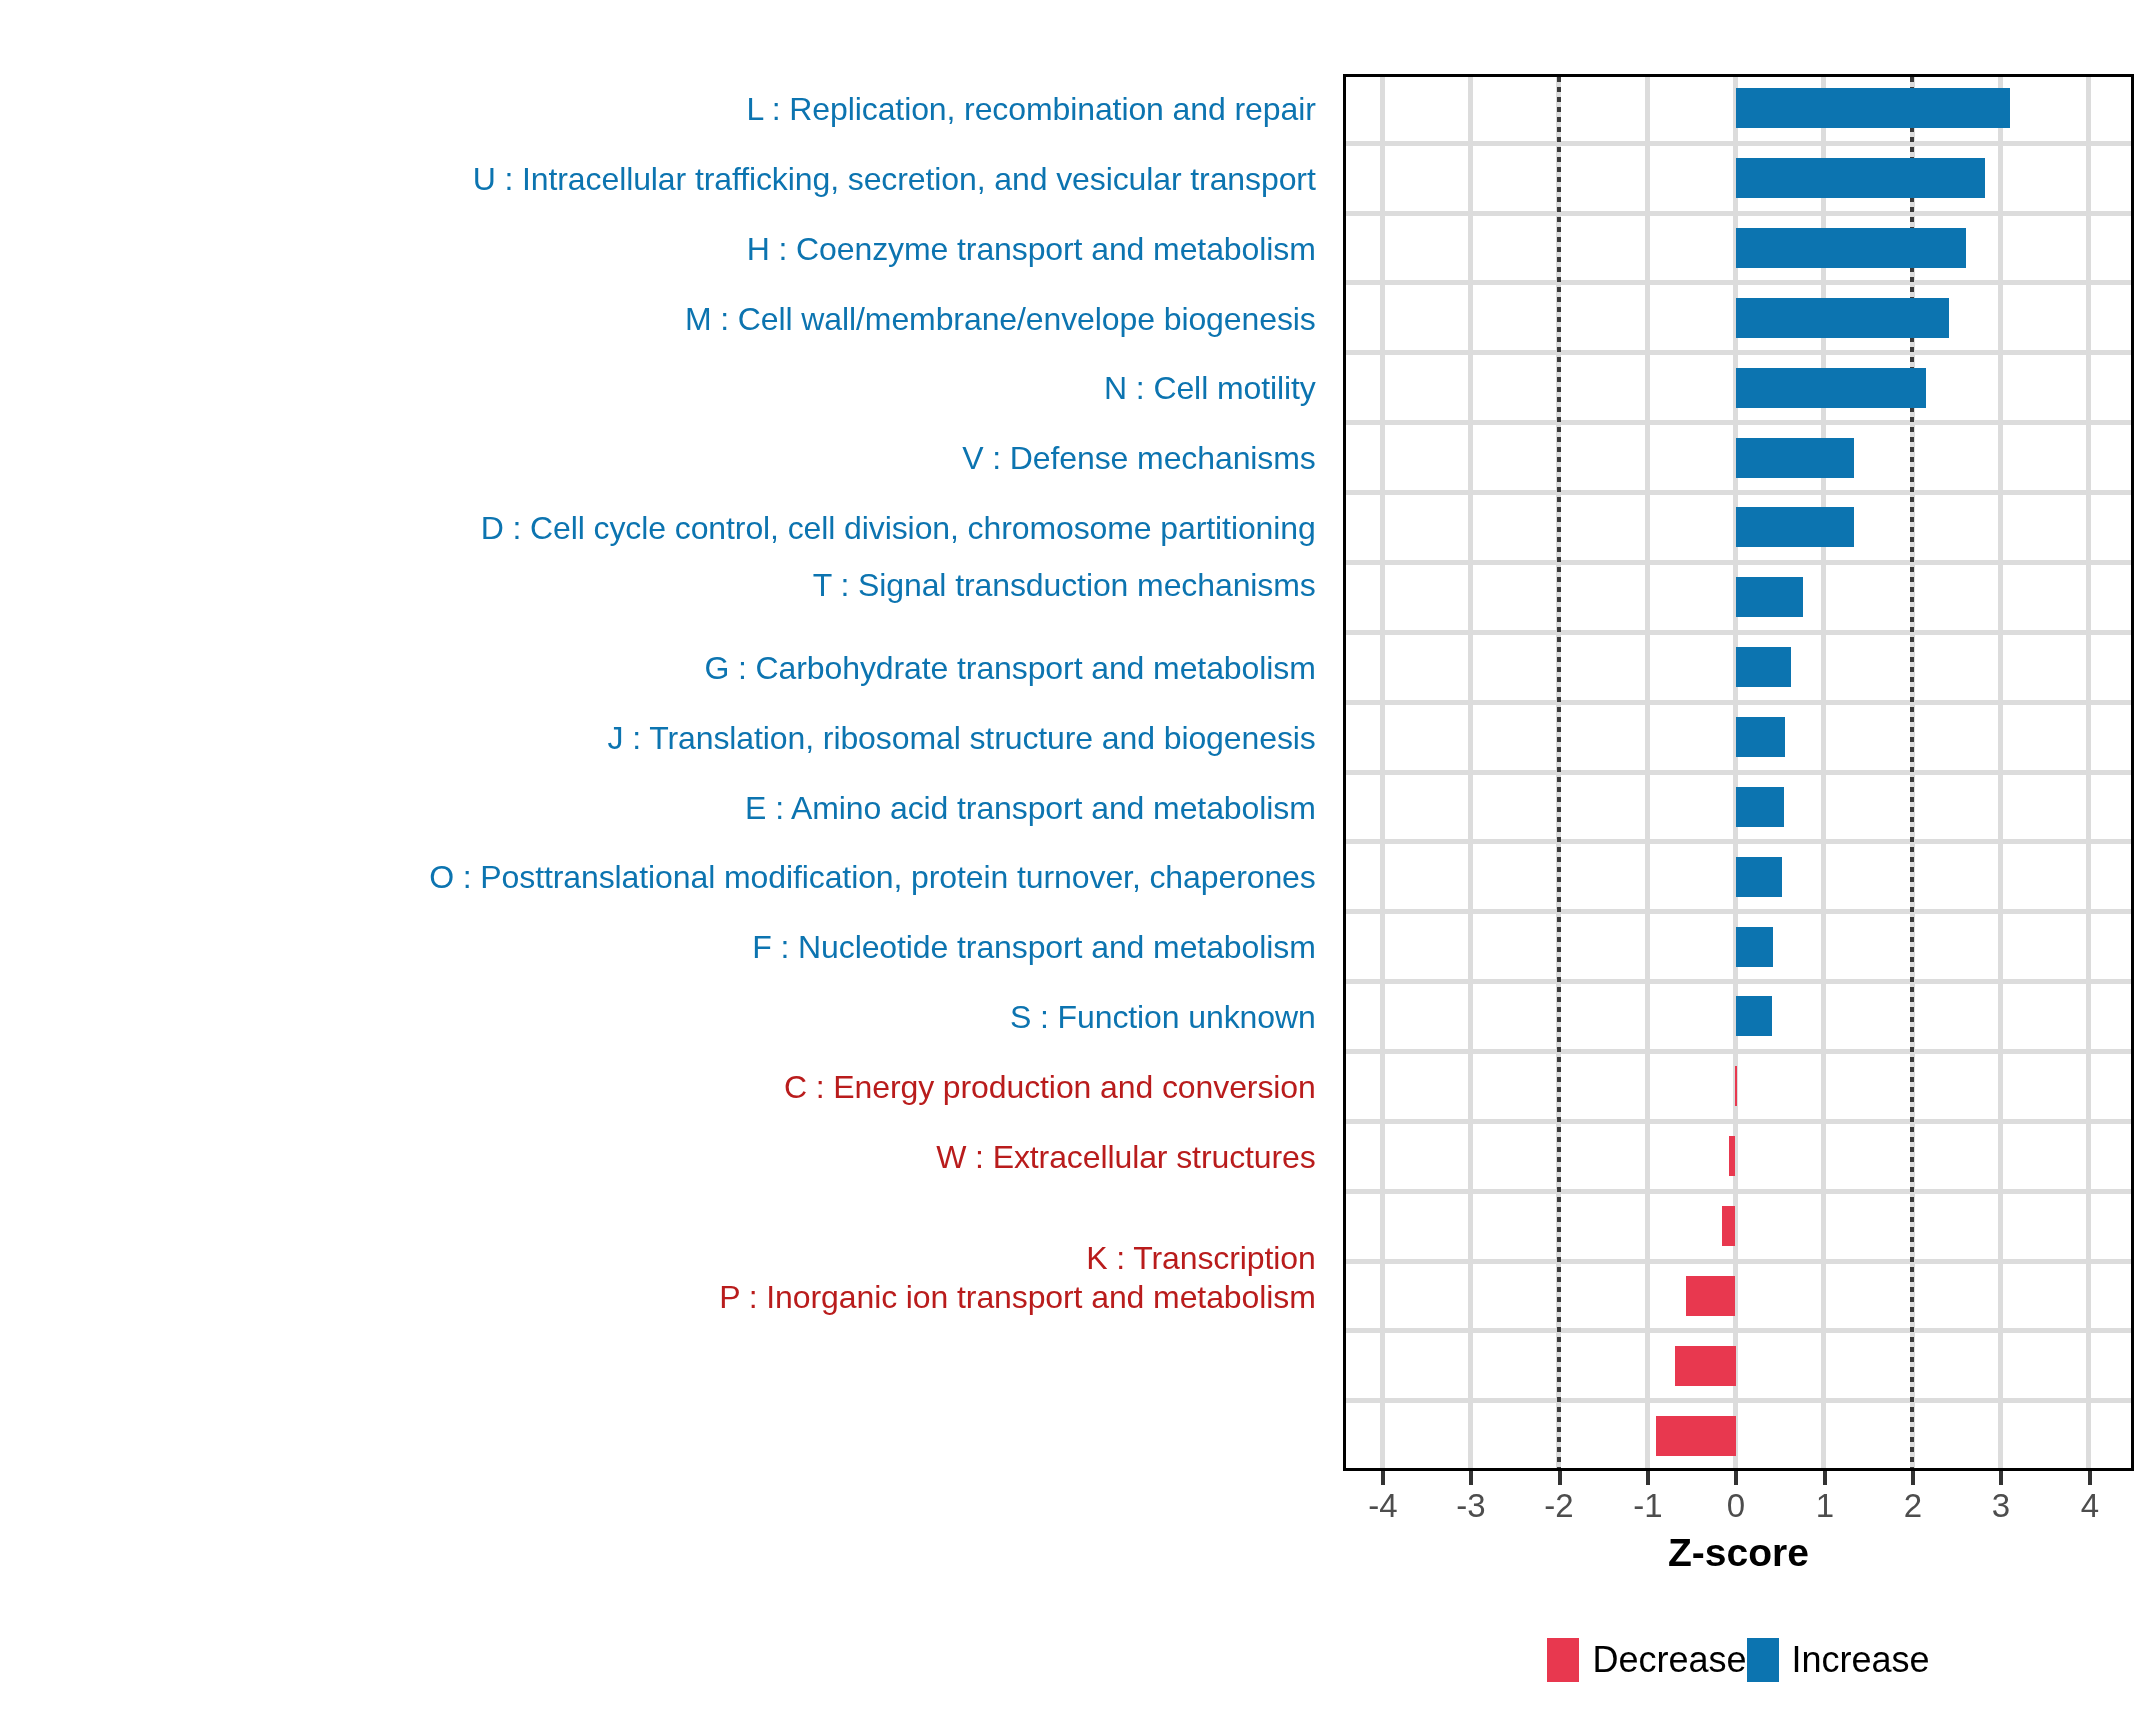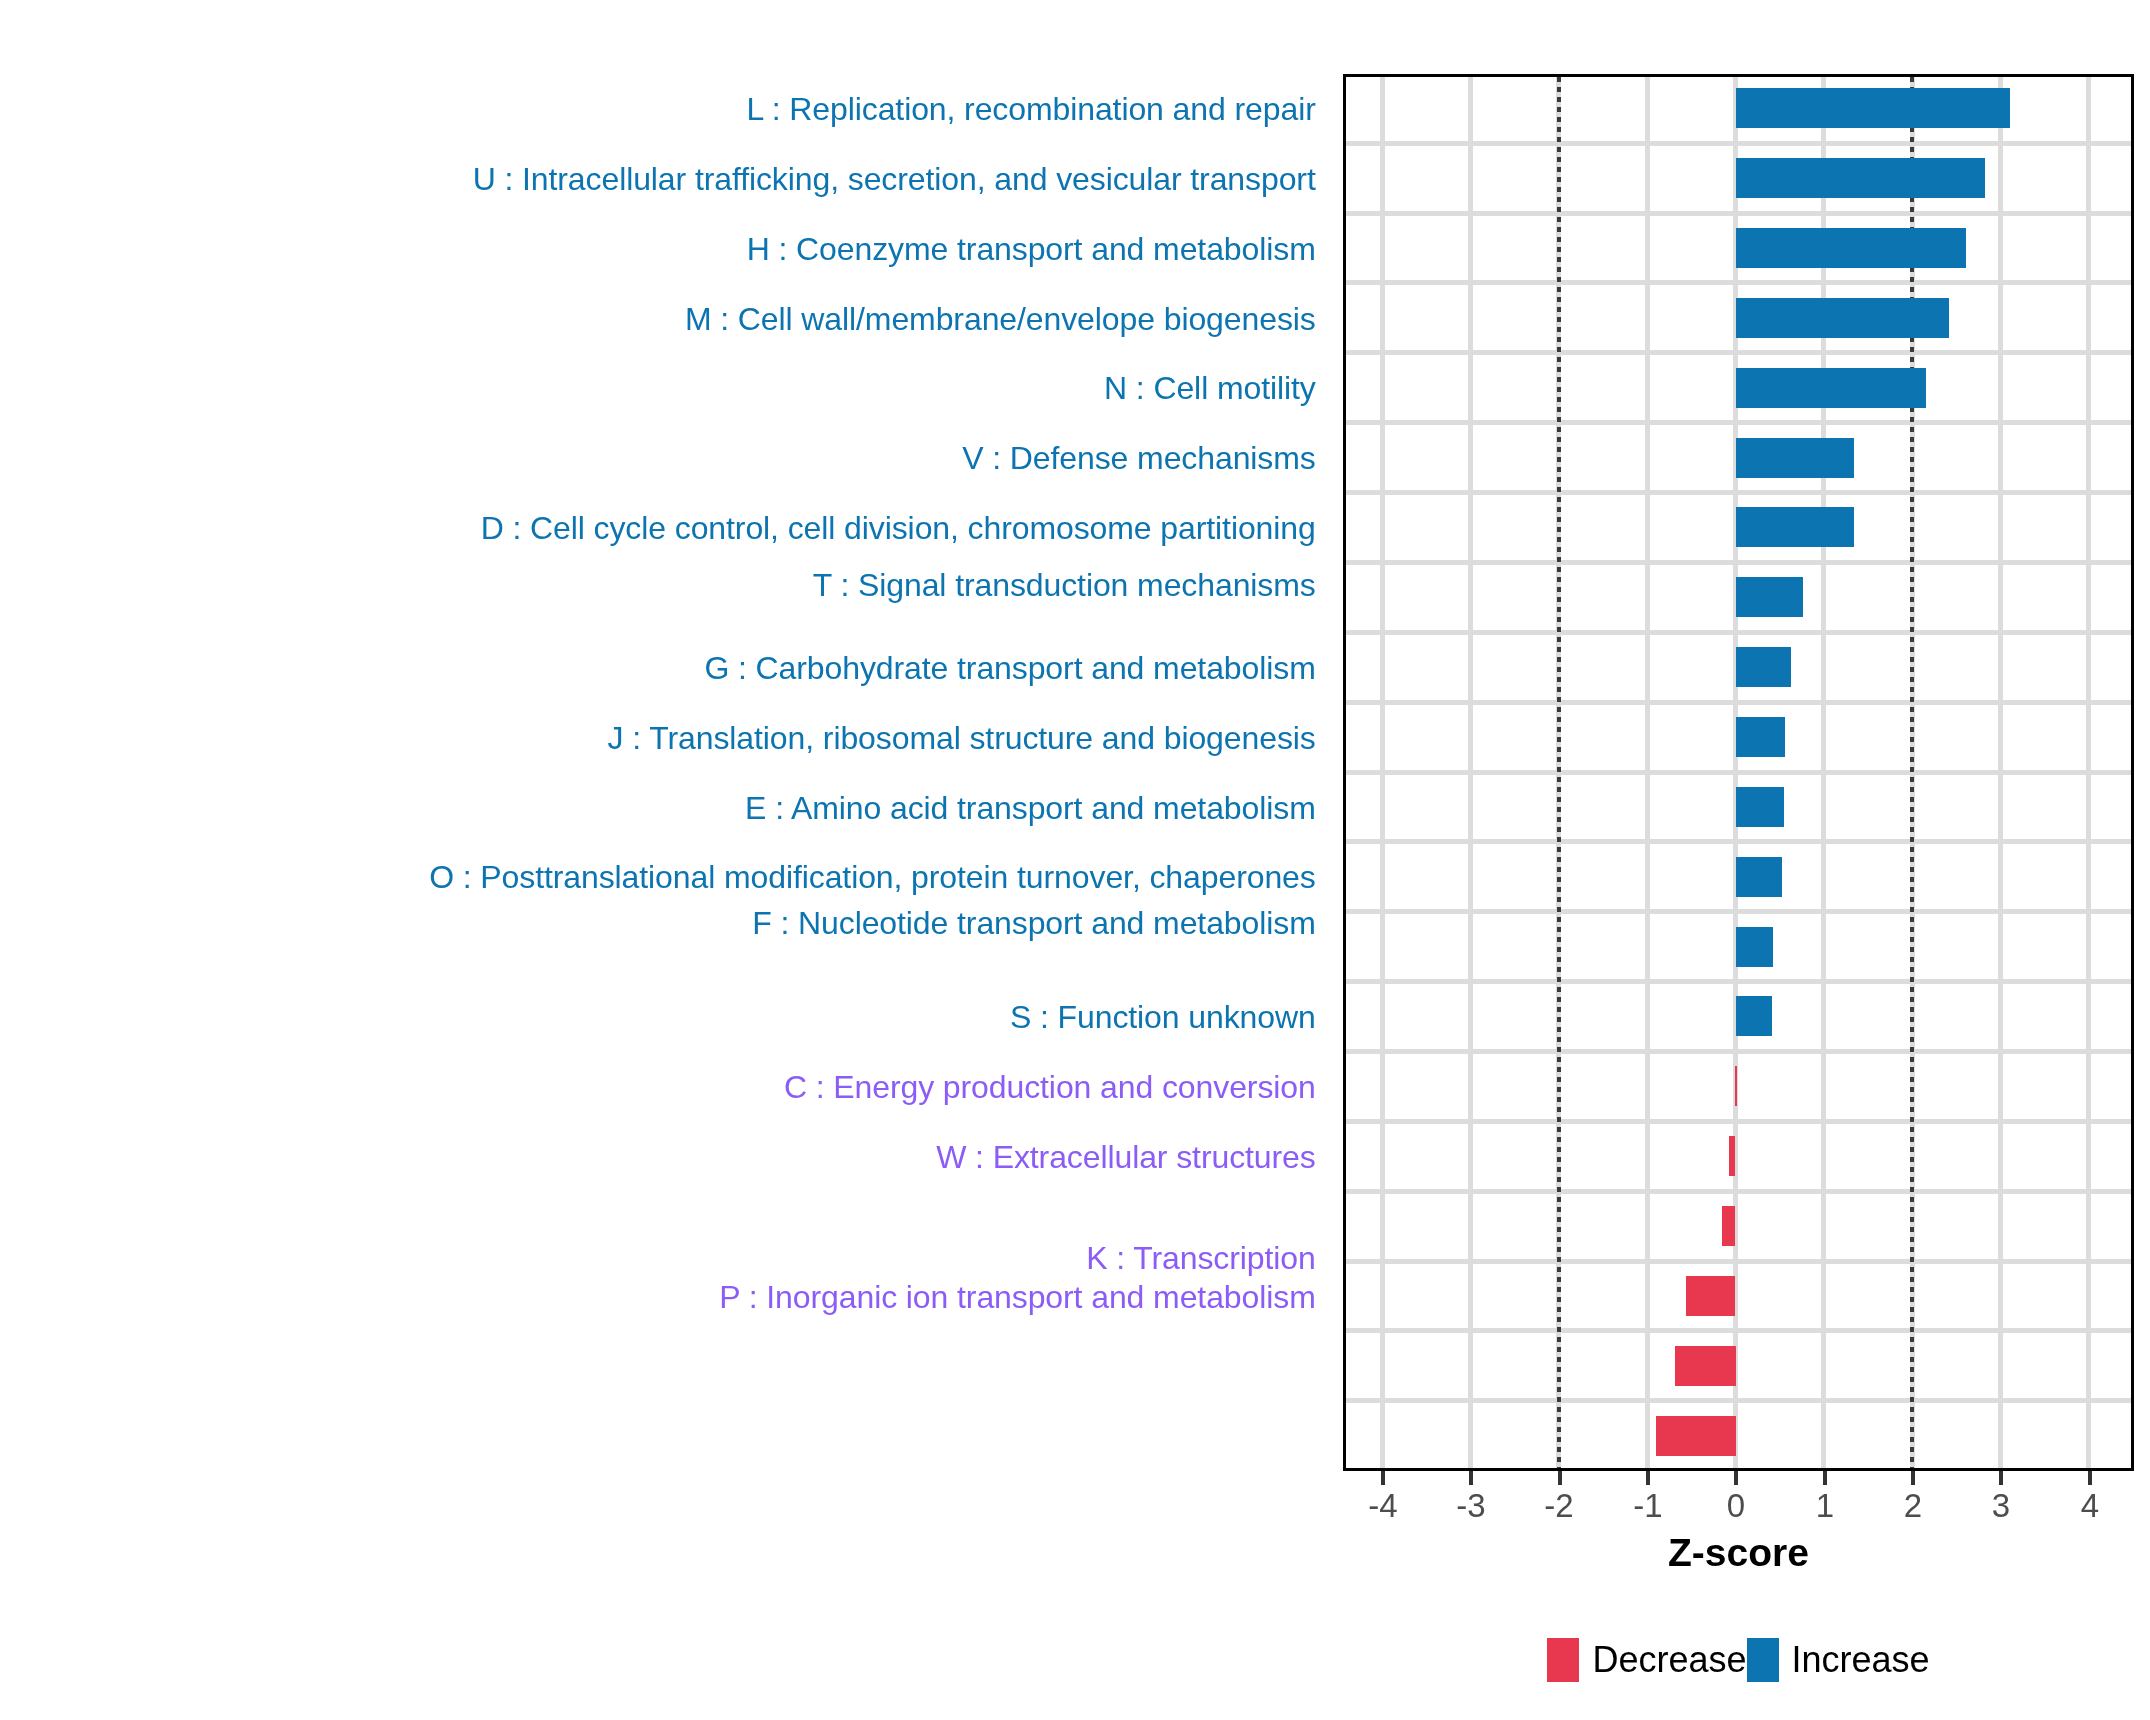--- a/index.html
+++ b/index.html
@@ -24,21 +24,21 @@
     right:14.3px;
     height:70px;
     display:flex;
     align-items:center;
     justify-content:flex-end;
     white-space:nowrap;
     font-size:32px;
     letter-spacing:-0.1px;
   }
   .lblrow.inc{color:#0C74B0;}
-  .lblrow.dec{color:#8b5cf6;}
+  .lblrow.dec{color:#b91c1c;}
 
   
   #panel{
     position:absolute;
     left:1343px;
     top:74px;
     width:791px;
     height:1397px;
     background:#ffffff;
     border:3.6px solid #000000;
@@ -121,21 +121,21 @@
       <div class="lblrow inc" style="top: 140px;">H : Coenzyme transport and metabolism</div>
       <div class="lblrow inc" style="top: 210px;">M : Cell wall/membrane/envelope biogenesis</div>
       <div class="lblrow inc" style="top: 279px;">N : Cell motility</div>
       <div class="lblrow inc" style="top: 349px;">V : Defense mechanisms</div>
       <div class="lblrow inc" style="top: 419px;">D : Cell cycle control, cell division, chromosome partitioning</div>
       <div class="lblrow inc" style="top: 476px;">T : Signal transduction mechanisms</div>
       <div class="lblrow inc" style="top: 559px;">G : Carbohydrate transport and metabolism</div>
       <div class="lblrow inc" style="top: 629px;">J : Translation, ribosomal structure and biogenesis</div>
       <div class="lblrow inc" style="top: 699px;">E : Amino acid transport and metabolism</div>
       <div class="lblrow inc" style="top: 768px;">O : Posttranslational modification, protein turnover, chaperones</div>
-      <div class="lblrow inc" style="top: 814px;">F : Nucleotide transport and metabolism</div>
+      <div class="lblrow inc" style="top: 838px;">F : Nucleotide transport and metabolism</div>
       <div class="lblrow inc" style="top: 908px;">S : Function unknown</div>
       <div class="lblrow dec" style="top: 978px;">C : Energy production and conversion</div>
       <div class="lblrow dec" style="top: 1048px;">W : Extracellular structures</div>
       <div class="lblrow dec" style="top: 1149px;">K : Transcription</div>
       <div class="lblrow dec" style="top: 1188px;">P : Inorganic ion transport and metabolism</div>
     </div>
 
   <div id="panel">
       <div class="vgrid" style="left: 34px;"></div>
       <div class="vgrid" style="left: 122px;"></div>

